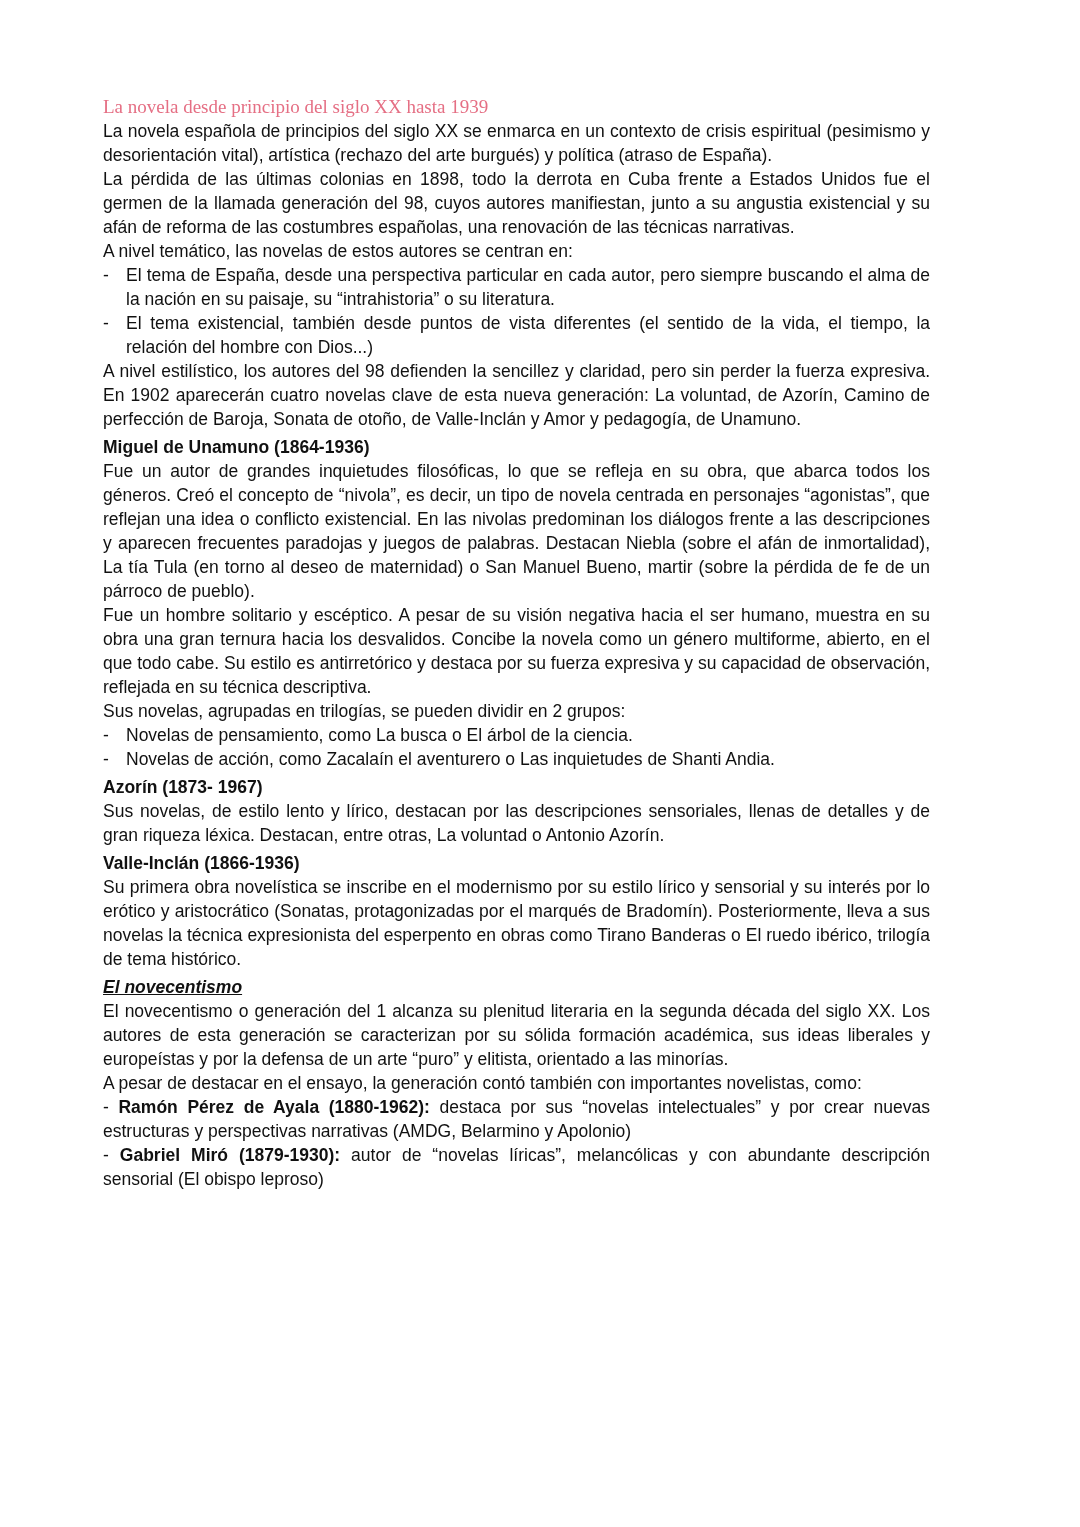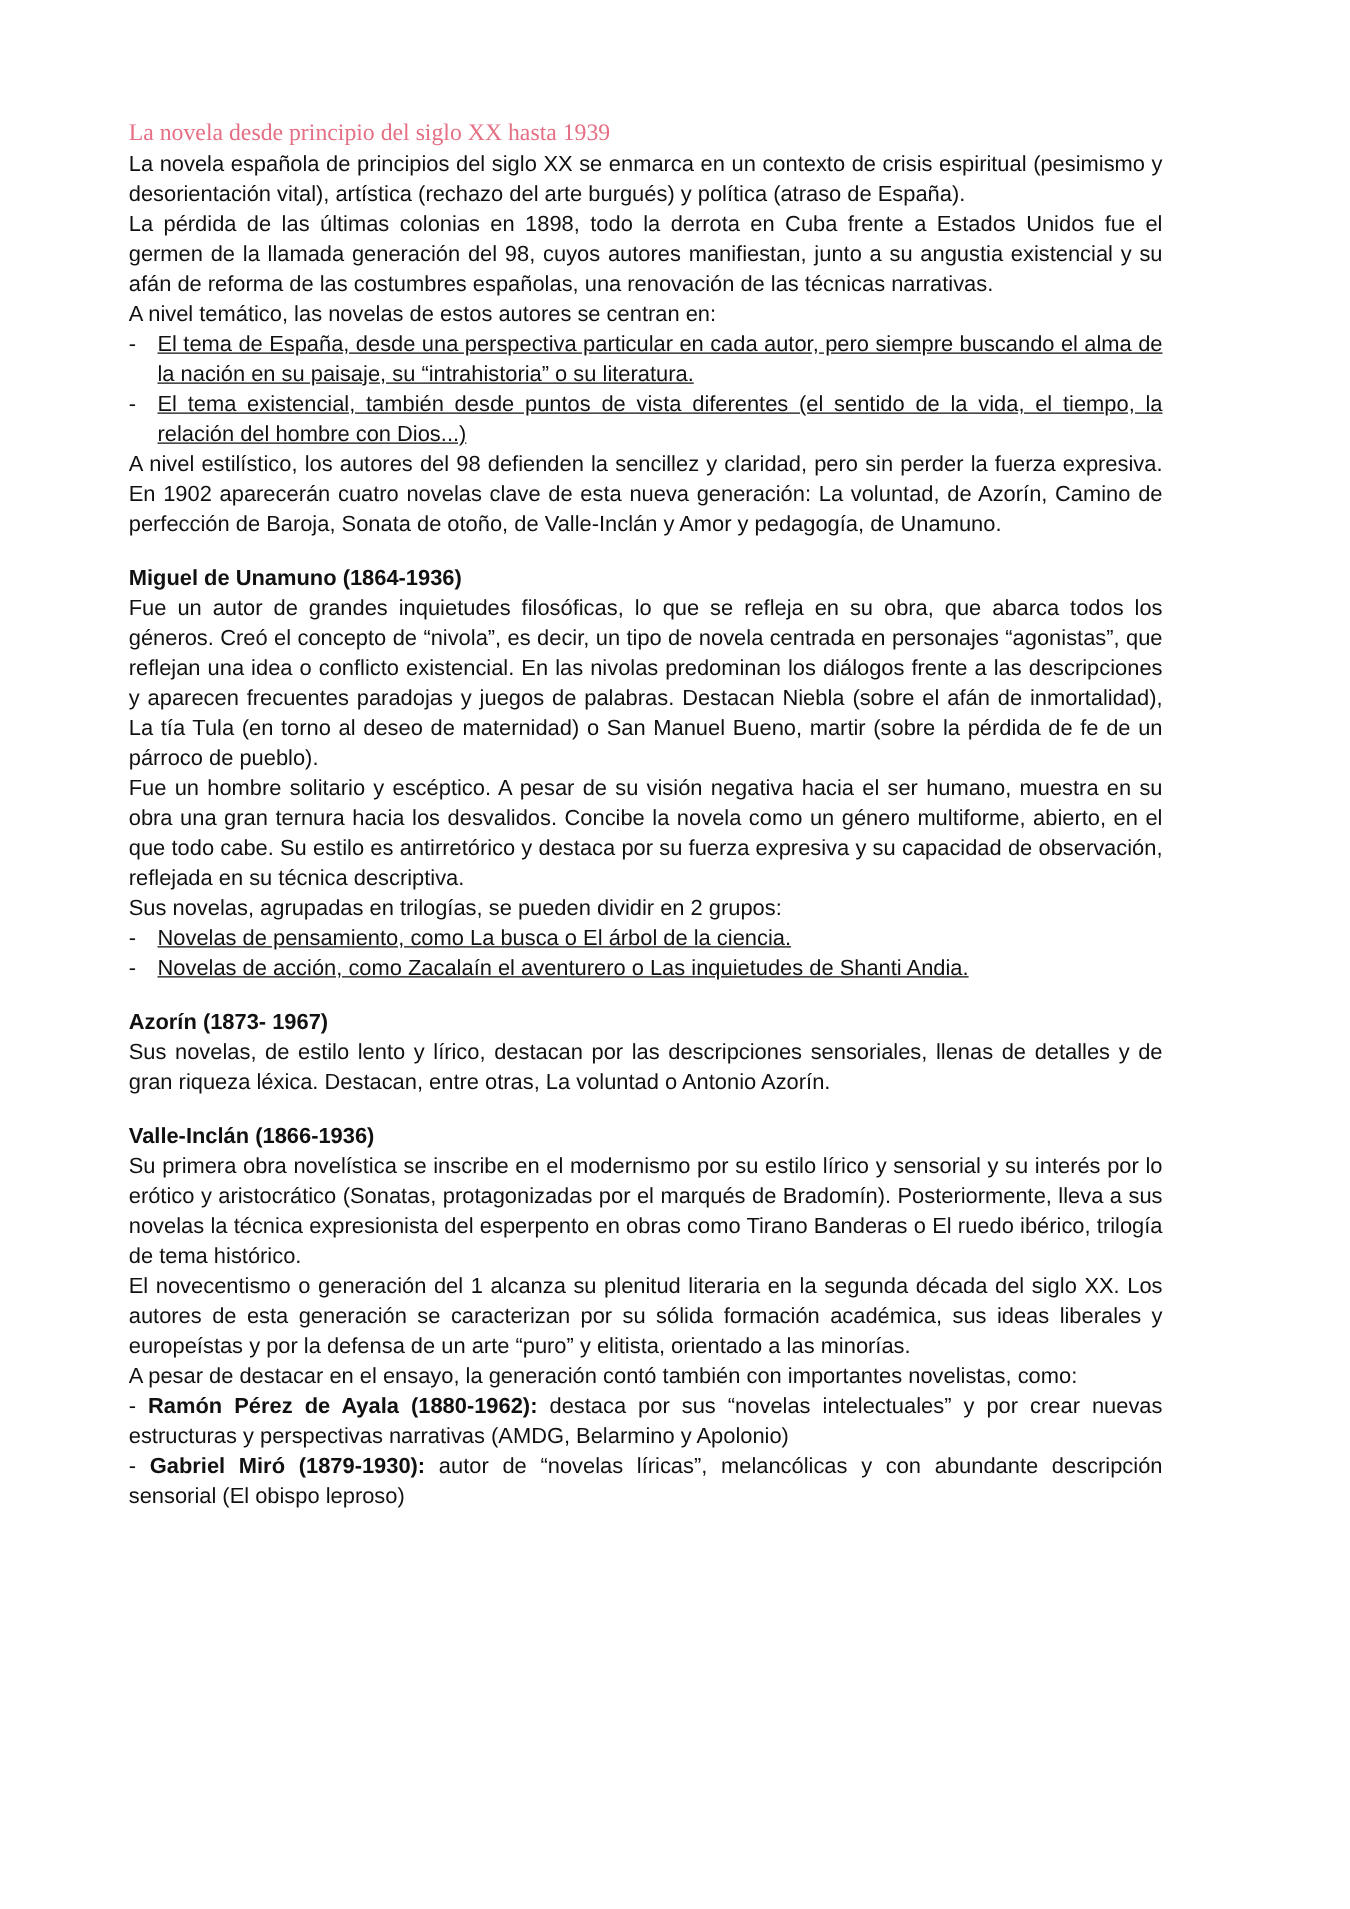--- a/index.html
+++ b/index.html
@@ -32,28 +32,28 @@
     line-height: 24px;
     font-weight: bold;
     font-style: italic;
     text-decoration: underline;
   }
   .author-heading {
     font-size: 17.5px;
     line-height: 24px;
     font-weight: bold;
   }
-  .gap { margin-top: 19px; }
+  .gap { margin-top: 4px; }
   .bullet-row {
     display: flex;
     font-size: 17.5px;
     line-height: 24px;
   }
   .bullet-marker { flex: 0 0 23px; }
-  .bullet-text { flex: 1 1 auto; text-align: justify; text-decoration: underline; }
+  .bullet-text { flex: 1 1 auto; text-align: justify; }
   .bold { font-weight: bold; }
 </style>
 </head>
 <body>
 
 <div class="page">
 
   <h1 class="doc-title">La novela desde principio del siglo XX hasta 1939</h1>
 
   <p class="para">La novela española de principios del siglo XX se enmarca en un contexto de crisis espiritual (pesimismo y desorientación vital), artística (rechazo del arte burgués) y política (atraso de España).</p>
@@ -86,20 +86,21 @@
     <span class="bullet-marker">-</span>
     <span class="bullet-text">Novelas de acción, como Zacalaín el aventurero o Las inquietudes de Shanti Andia.</span>
   </div>
 
   <h3 class="author-heading gap">Azorín (1873- 1967)</h3>
   <p class="para">Sus novelas, de estilo lento y lírico, destacan por las descripciones sensoriales, llenas de detalles y de gran riqueza léxica. Destacan, entre otras, La voluntad o Antonio Azorín.</p>
 
   <h3 class="author-heading gap">Valle-Inclán (1866-1936)</h3>
   <p class="para">Su primera obra novelística se inscribe en el modernismo por su estilo lírico y sensorial y su interés por lo erótico y aristocrático (Sonatas, protagonizadas por el marqués de Bradomín). Posteriormente, lleva a sus novelas la técnica expresionista del esperpento en obras como Tirano Banderas o El ruedo ibérico, trilogía de tema histórico.</p>
 
+  <h2 class="section-heading gap">El novecentismo</h2>
   <p class="para">El novecentismo o generación del 1 alcanza su plenitud literaria en la segunda década del siglo XX. Los autores de esta generación se caracterizan por su sólida formación académica, sus ideas liberales y europeístas y por la defensa de un arte “puro” y elitista, orientado a las minorías.</p>
   <p class="para">A pesar de destacar en el ensayo, la generación contó también con importantes novelistas, como:</p>
 
   <p class="para">
     <span>- </span><span class="bold">Ramón Pérez de Ayala (1880-1962):</span><span> destaca por sus “novelas intelectuales” y por crear nuevas estructuras y perspectivas narrativas (AMDG, Belarmino y Apolonio)</span>
   </p>
 
   <p class="para">
     <span>- </span><span class="bold">Gabriel Miró (1879-1930):</span><span> autor de “novelas líricas”, melancólicas y con abundante descripción sensorial (El obispo leproso)</span>
   </p>

